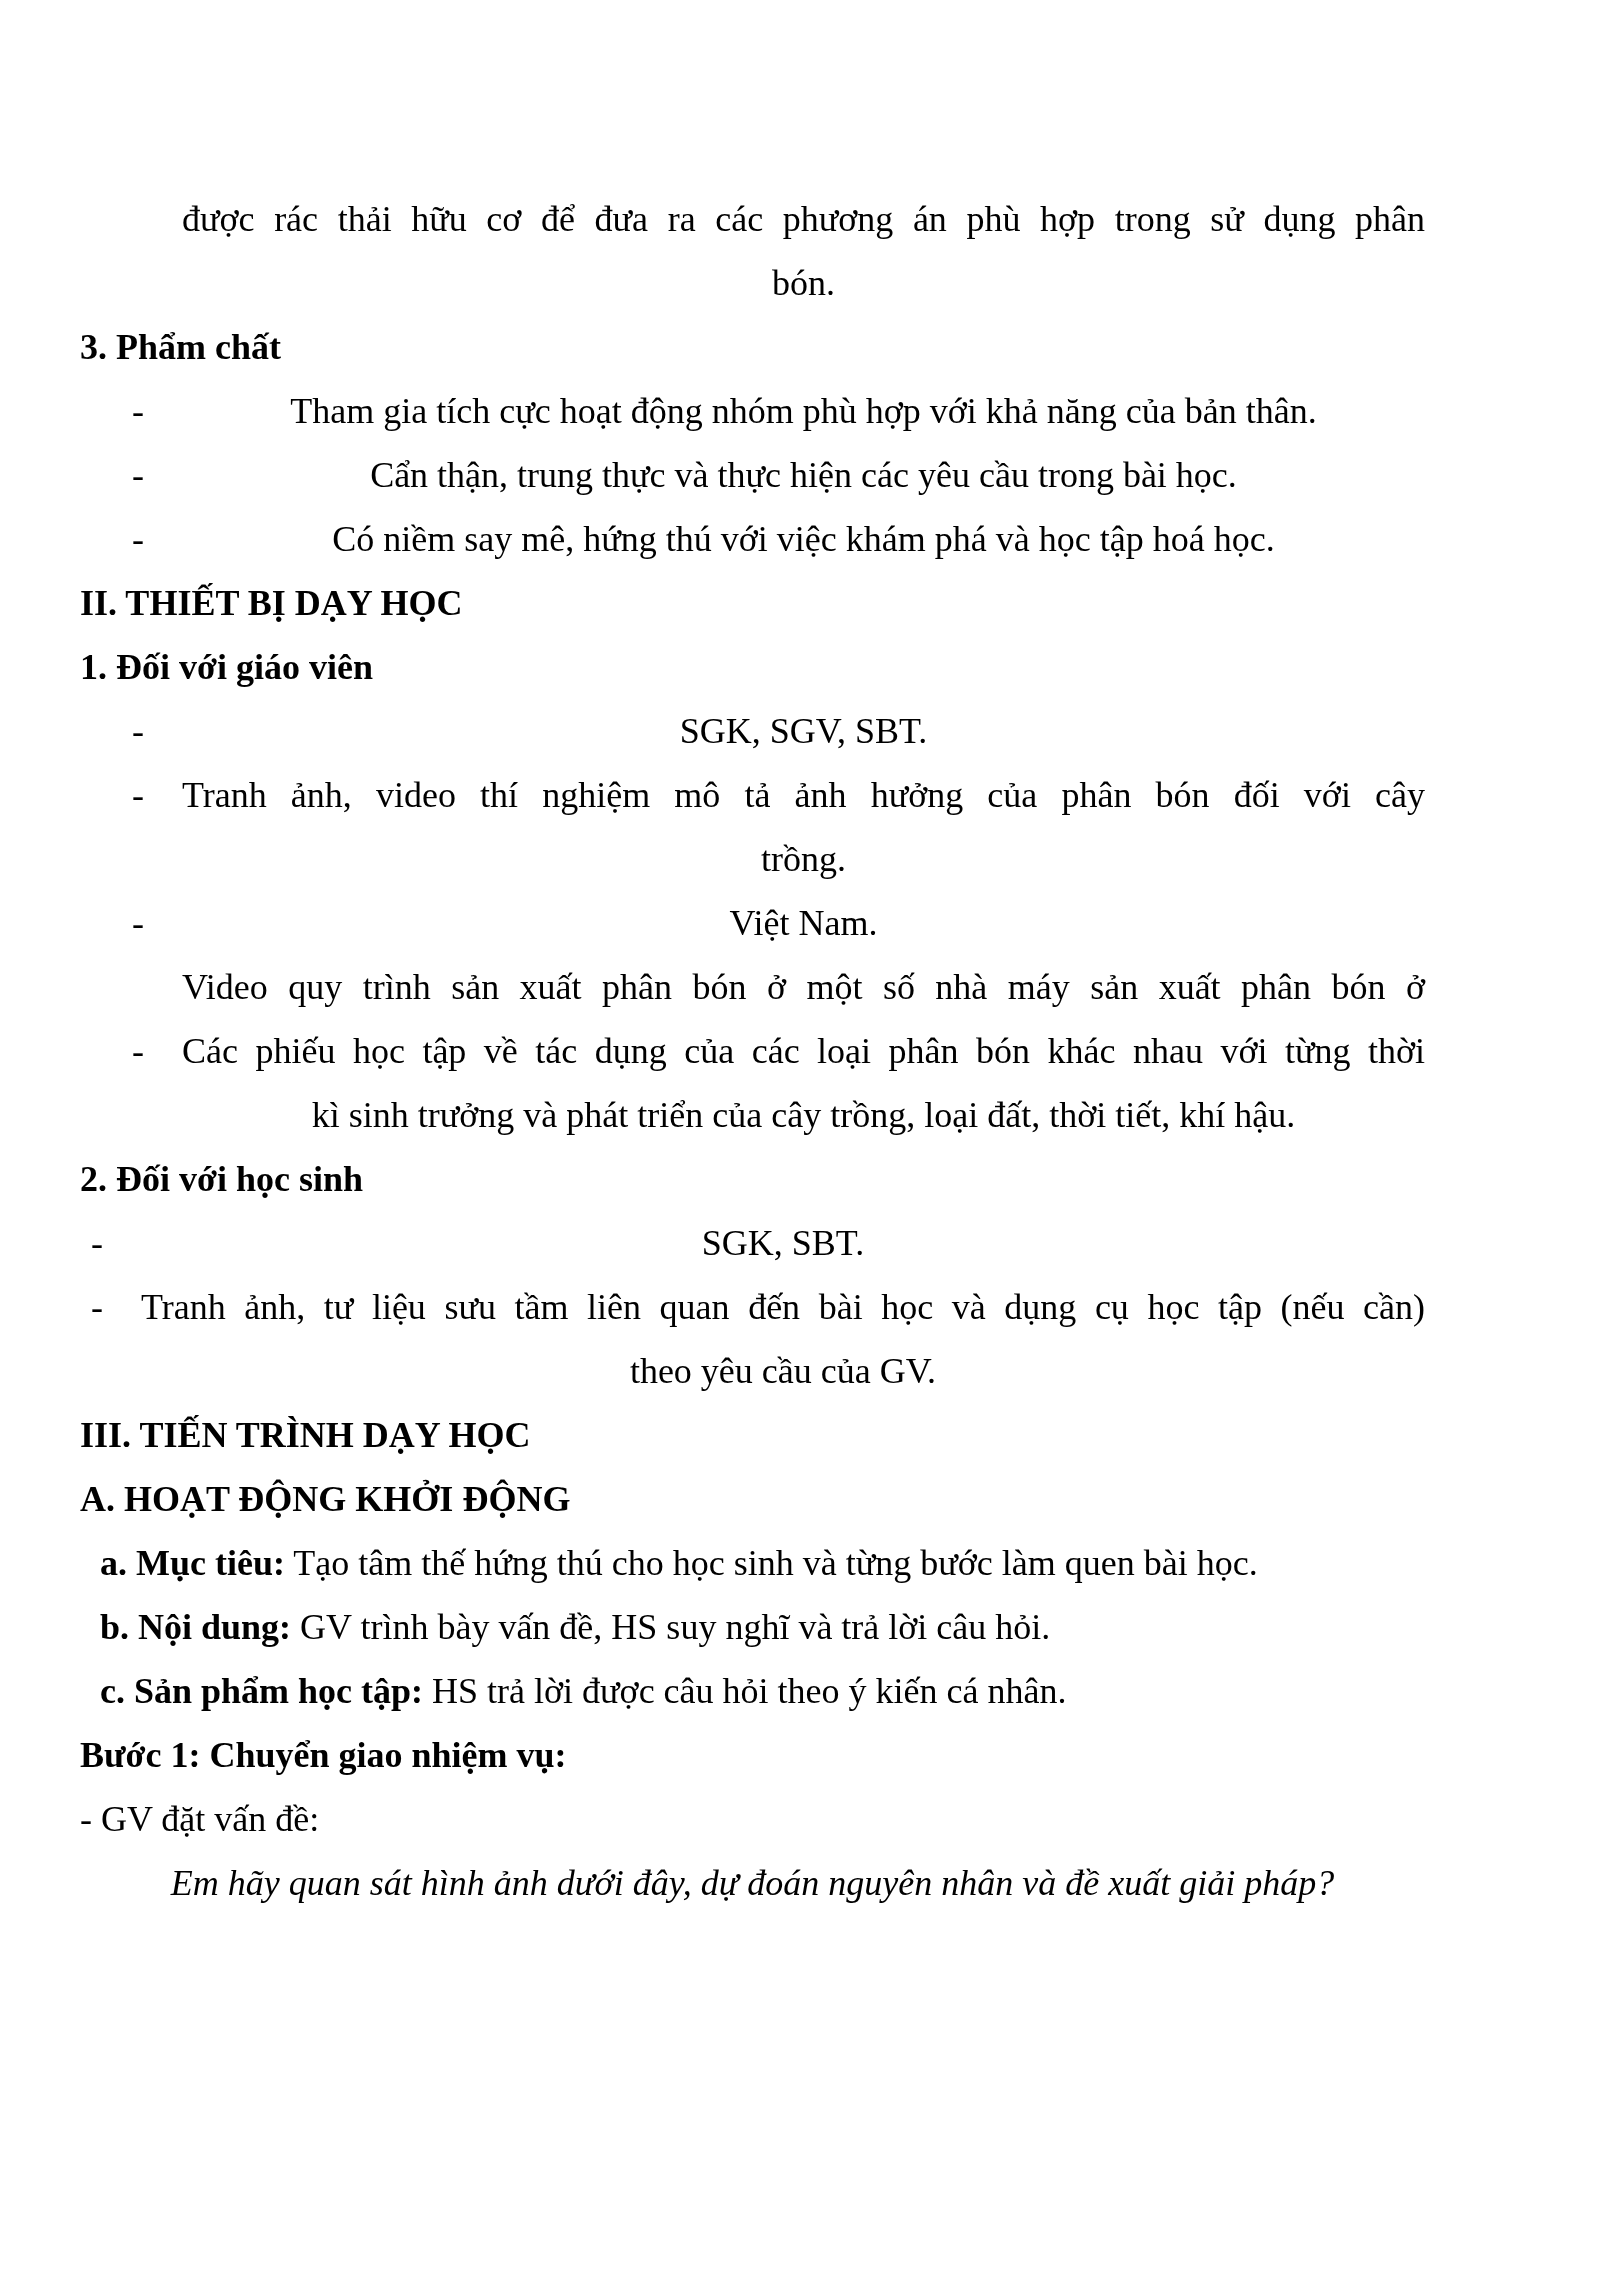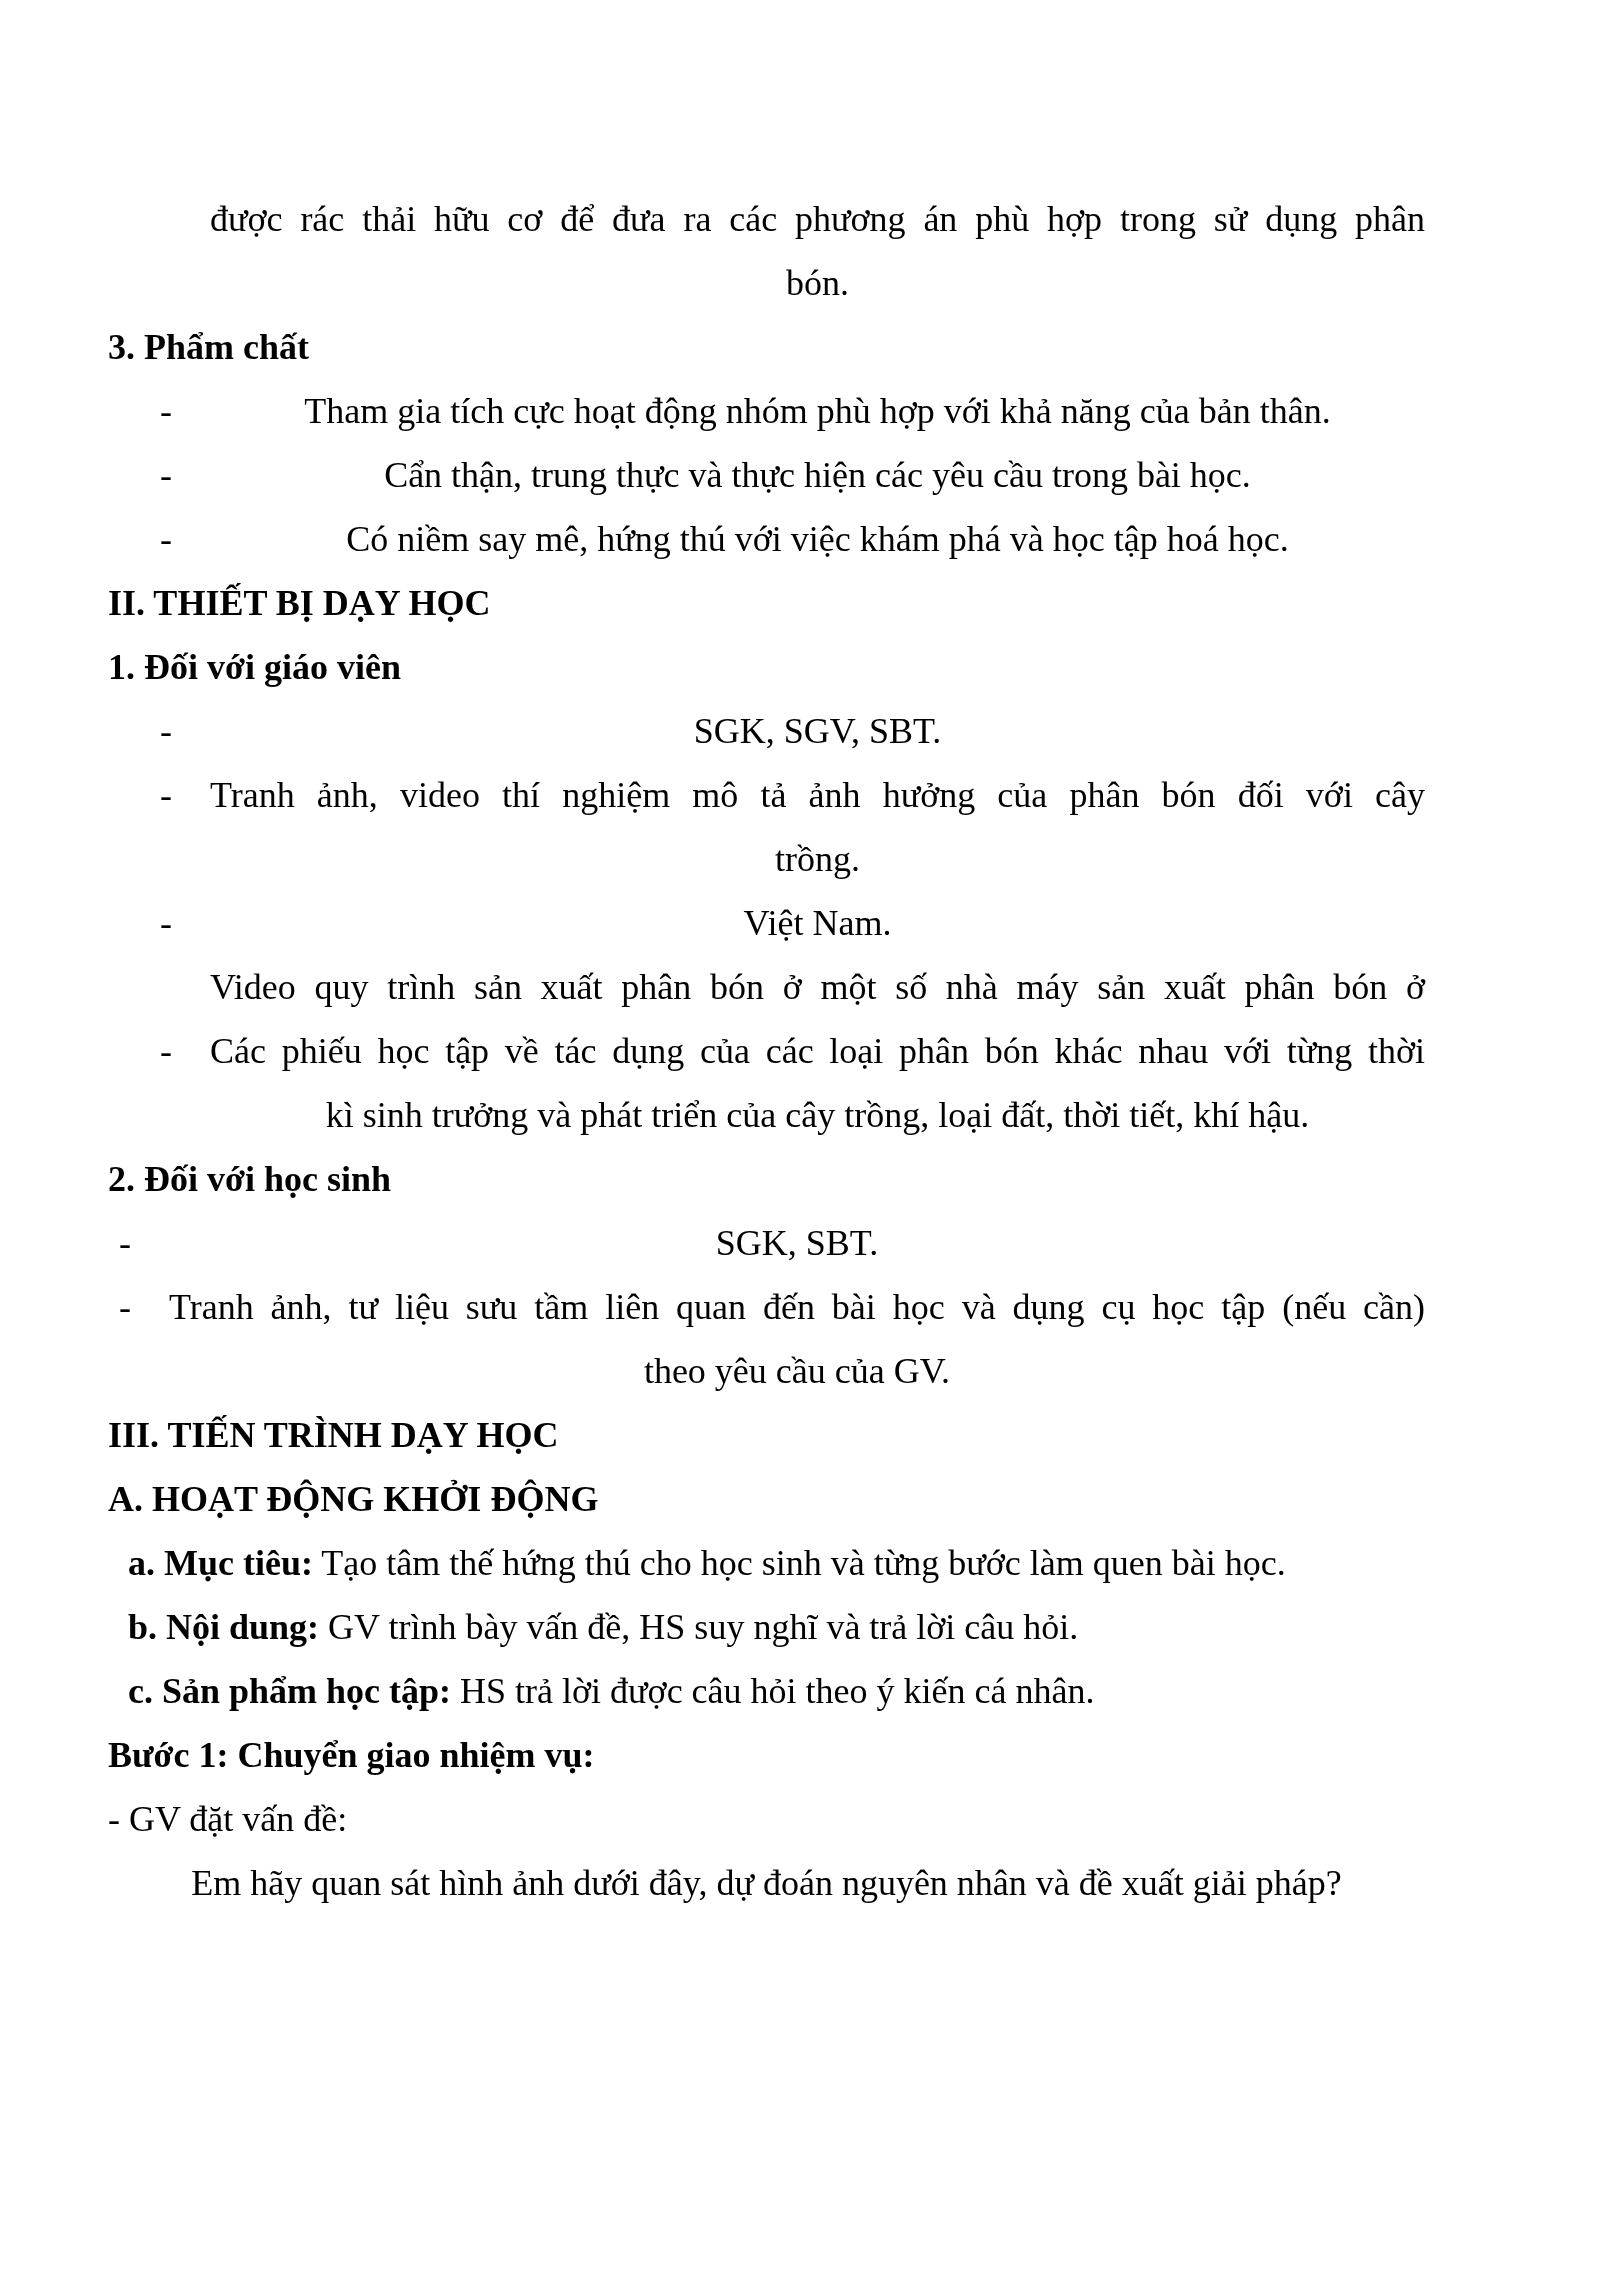--- a/index.html
+++ b/index.html
@@ -9,34 +9,34 @@
     height: 2295px;
     margin: 0 auto;
     background: #ffffff;
     color: #000000;
     font-family: "Liberation Serif", "DejaVu Serif", serif;
     font-size: 36px;
     line-height: 64px;
     overflow: hidden;
   }
   .content {
-    padding: 187px 198px 0 108px;
+    padding: 187px 198px 0 80px;
   }
   .para, .heading, .li { margin: 0; }
   .heading { font-weight: bold; }
   .lead-label { font-weight: bold; margin-left: 20px; }
   .line { display: block; text-align: center; }
   .stretch { text-align: justify; text-align-last: justify; }
   .hang { padding-left: 102px; }
   .li { position: relative; }
   .indent-a { padding-left: 102px; }
   .indent-a > .dash { position: absolute; left: 52px; top: 0; }
   .indent-b { padding-left: 61px; }
   .indent-b > .dash { position: absolute; left: 11px; top: 0; }
-  .question { text-align: center; }
+  .question { font-style: italic; text-align: center; }
 </style>
 </head>
 <body>
 
 <div class="page">
   <div class="content">
 
     <div class="para hang">
       <span class="line stretch">được rác thải hữu cơ để đưa ra các phương án phù hợp trong sử dụng phân</span>
       <span class="line">bón.</span>

